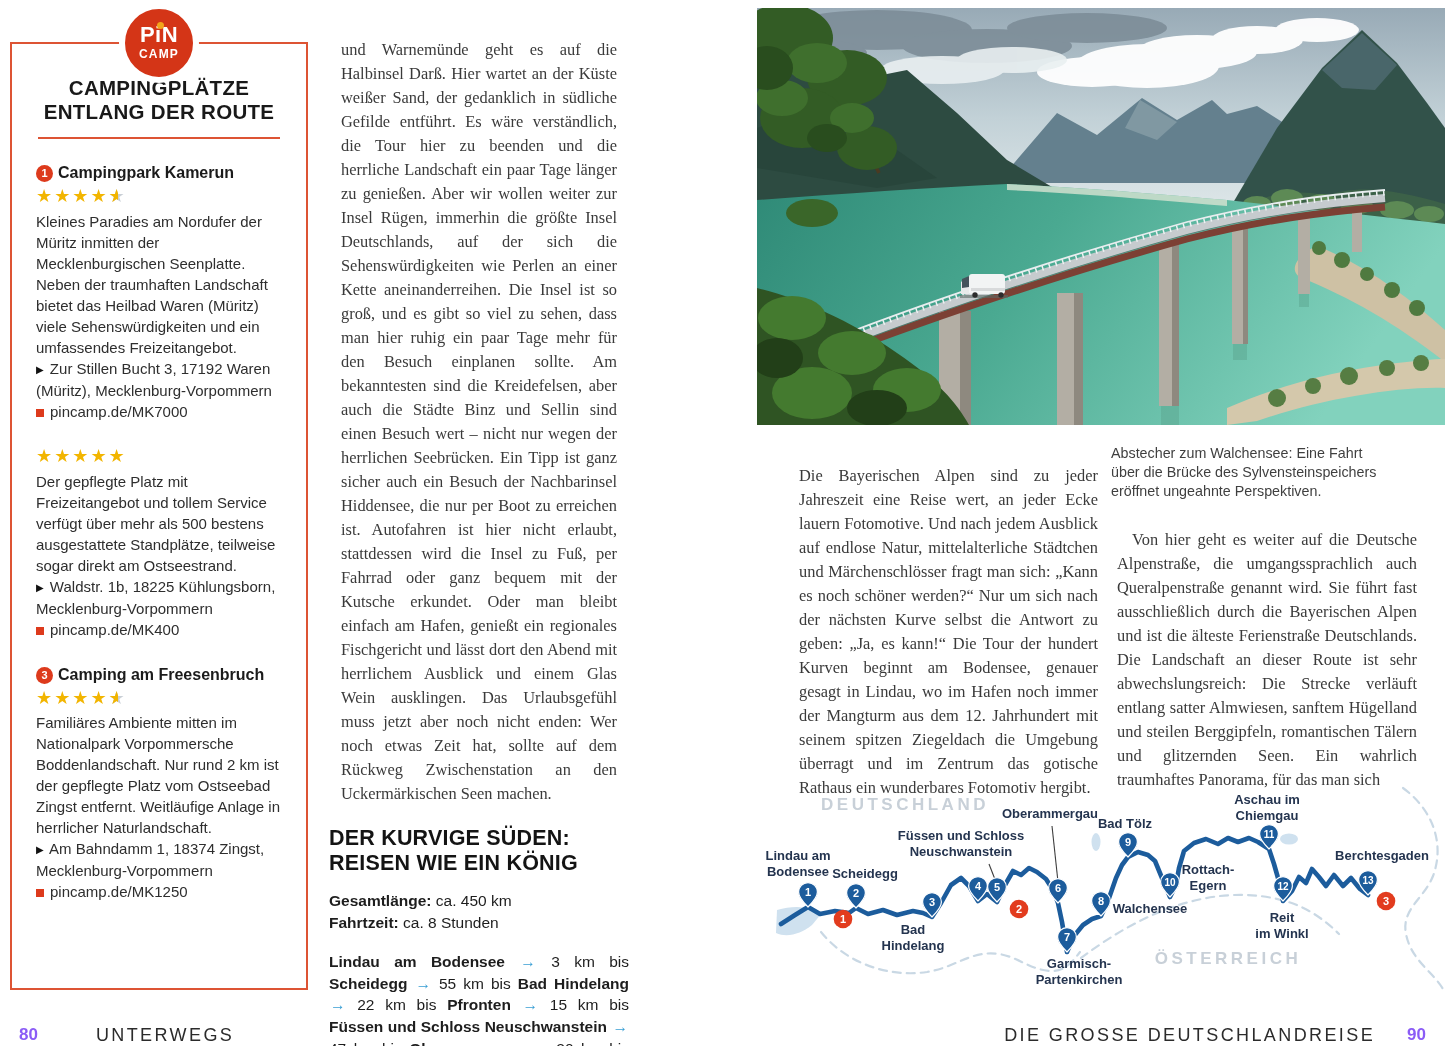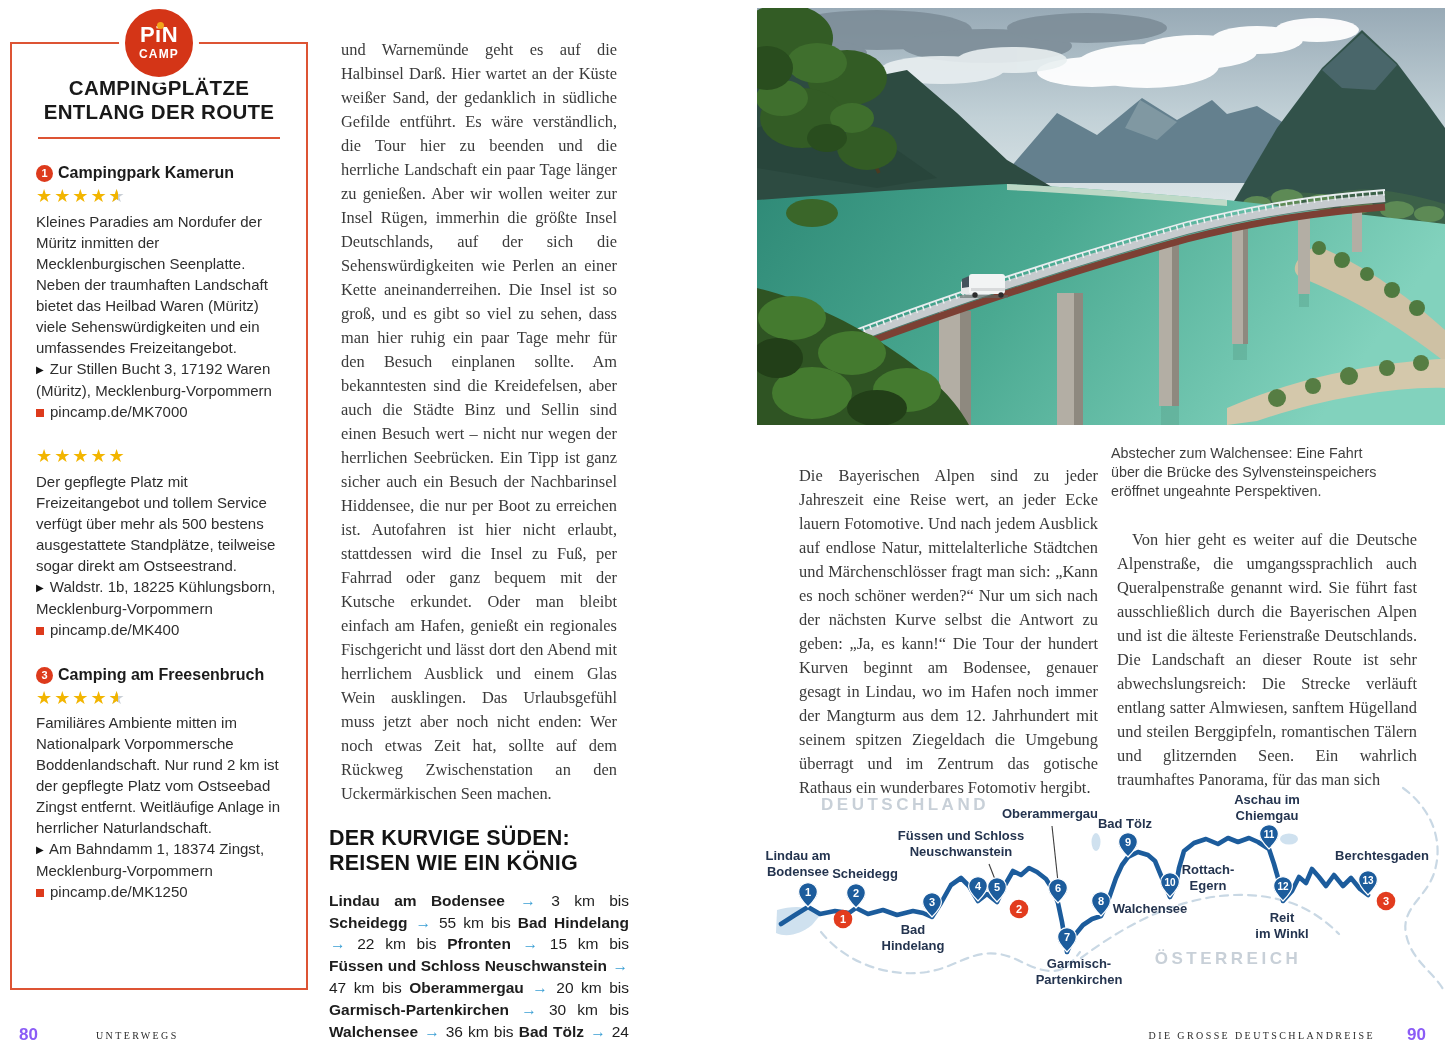--- a/index.html
+++ b/index.html
@@ -53,21 +53,21 @@
            line-height:19px;color:#3f3f3f;margin-left:6px;}
   .colA{position:absolute;left:787px;top:452px;width:299px;}
   .colB{position:absolute;left:1105px;top:516px;width:300px;text-indent:15px;}
   .map{position:absolute;left:765px;top:782px;width:680px;height:218px;}
   .map svg{width:100%;height:100%;display:block;overflow:visible;}
 
   
   .footer{position:absolute;left:0;right:0;top:1024px;height:22px;padding:0 19px;
           display:flex;align-items:center;}
   .pgnum{font-size:17px;font-weight:700;color:#8b5cf6;}
-  .pglabel{font-size:10px;letter-spacing:2.4px;color:#2b2b2b;font-family:Liberation Serif, serif;}
+  .pglabel{font-size:18px;letter-spacing:2.4px;color:#2b2b2b;}
   .gap-l{margin-left:58px;}
   .push{margin-left:auto;}
   .gap-r{margin-left:32px;}
 </style>
 </head>
 <body>
 
 <div class="page">
 
   <aside class="campbox">
@@ -102,20 +102,26 @@
           <div class="entry-addr"><span class="tri">▶</span> Am Bahndamm 1, 18374 Zingst, Mecklenburg-Vorpommern</div>
           <div class="entry-link"><span class="sq"></span>pincamp.de/MK1250</div>
         </div>
       </div>
   </aside>
 
   <main class="col-middle">
     <p class="body-serif">und Warnemünde geht es auf die Halbinsel Darß. Hier wartet an der Küste weißer Sand, der gedanklich in südliche Gefilde entführt. Es wäre verständlich, die Tour hier zu beenden und die herrliche Landschaft ein paar Tage länger zu genießen. Aber wir wollen weiter zur Insel Rügen, immerhin die größte Insel Deutschlands, auf der sich die Sehenswürdigkeiten wie Perlen an einer Kette aneinanderreihen. Die Insel ist so groß, und es gibt so viel zu sehen, dass man hier ruhig ein paar Tage mehr für den Besuch einplanen sollte. Am bekanntesten sind die Kreidefelsen, aber auch die Städte Binz und Sellin sind einen Besuch wert – nicht nur wegen der herrlichen Seebrücken. Ein Tipp ist ganz sicher auch ein Besuch der Nachbarinsel Hiddensee, die nur per Boot zu erreichen ist. Autofahren ist hier nicht erlaubt, stattdessen wird die Insel zu Fuß, per Fahrrad oder ganz bequem mit der Kutsche erkundet. Oder man bleibt einfach am Hafen, genießt ein regionales Fischgericht und lässt dort den Abend mit herrlichem Ausblick und einem Glas Wein ausklingen. Das Urlaubsgefühl muss jetzt aber noch nicht enden: Wer noch etwas Zeit hat, sollte auf dem Rückweg Zwischenstation an den Uckermärkischen Seen machen.</p>
     <h3 class="section-head"><span>DER KURVIGE SÜDEN:</span><br>
       <span>REISEN WIE EIN KÖNIG</span></h3>
+    <p class="facts">
+      <b>Gesamtlänge:</b>
+      <span>ca. 450 km</span><br>
+      <b>Fahrtzeit:</b>
+      <span>ca. 8 Stunden</span>
+    </p>
     <p class="route" id="route"><b>Lindau am Bodensee</b> <span class="arr">→</span> 3 km bis <b>Scheidegg</b> <span class="arr">→</span> 55 km bis <b>Bad Hindelang</b> <span class="arr">→</span> 22 km bis <b>Pfronten</b> <span class="arr">→</span> 15 km bis <b>Füssen und Schloss Neuschwanstein</b> <span class="arr">→</span> 47 km bis <b>Oberammergau</b> <span class="arr">→</span> 20 km bis <b>Garmisch-Partenkirchen</b> <span class="arr">→</span> 30 km bis <b>Walchensee</b> <span class="arr">→</span> 36 km bis <b>Bad Tölz</b> <span class="arr">→</span> 24 km bis <b>Rottach-Egern</b> <span class="arr">→</span> 61 km bis <b>Aschau im Chiemgau</b> <span class="arr">→</span> 32 km bis <b>Reit im Winkl</b> <span class="arr">→</span> 64 km bis <b>Berchtesgaden</b></p>
   </main>
 
   <figure class="photo" style="margin:0">
     <svg viewBox="0 0 688 417" preserveAspectRatio="none">
       <defs>
         <linearGradient id="sky" x1="0" y1="0" x2="0" y2="1">
           <stop offset="0" stop-color="#98aab6"></stop>
             <stop offset=".55" stop-color="#c2d1d7"></stop>
             <stop offset="1" stop-color="#dde6e8"></stop>

